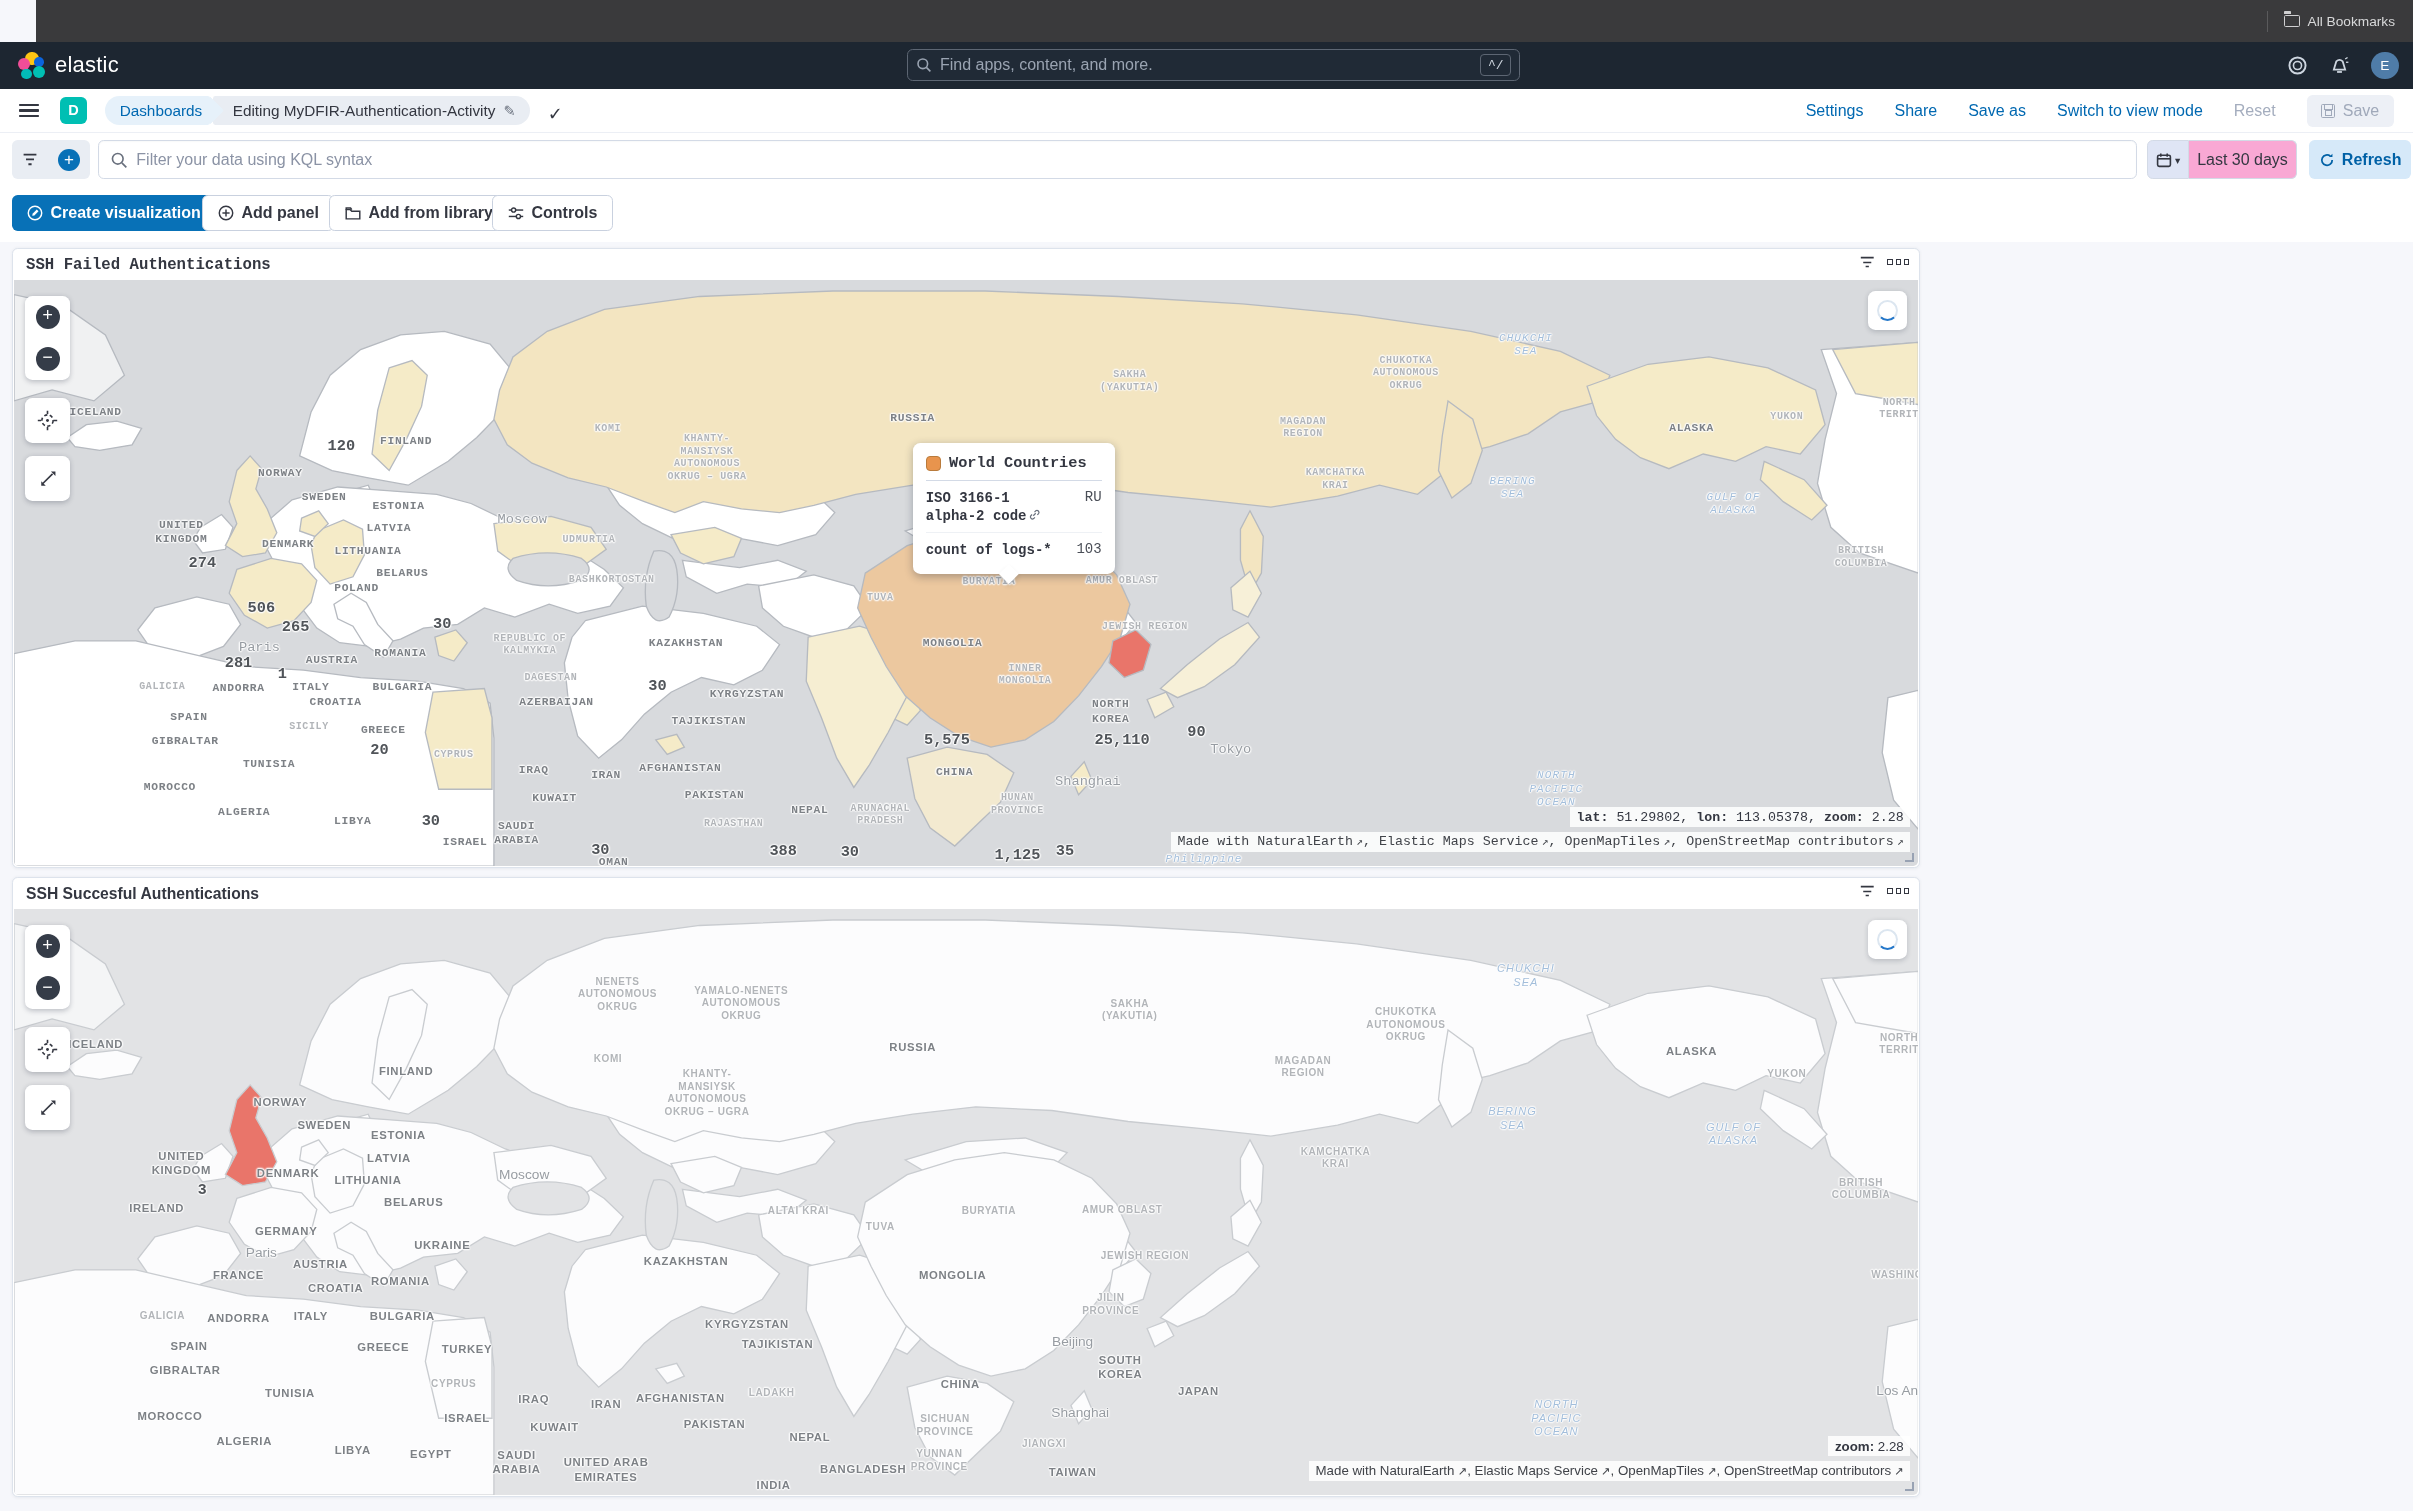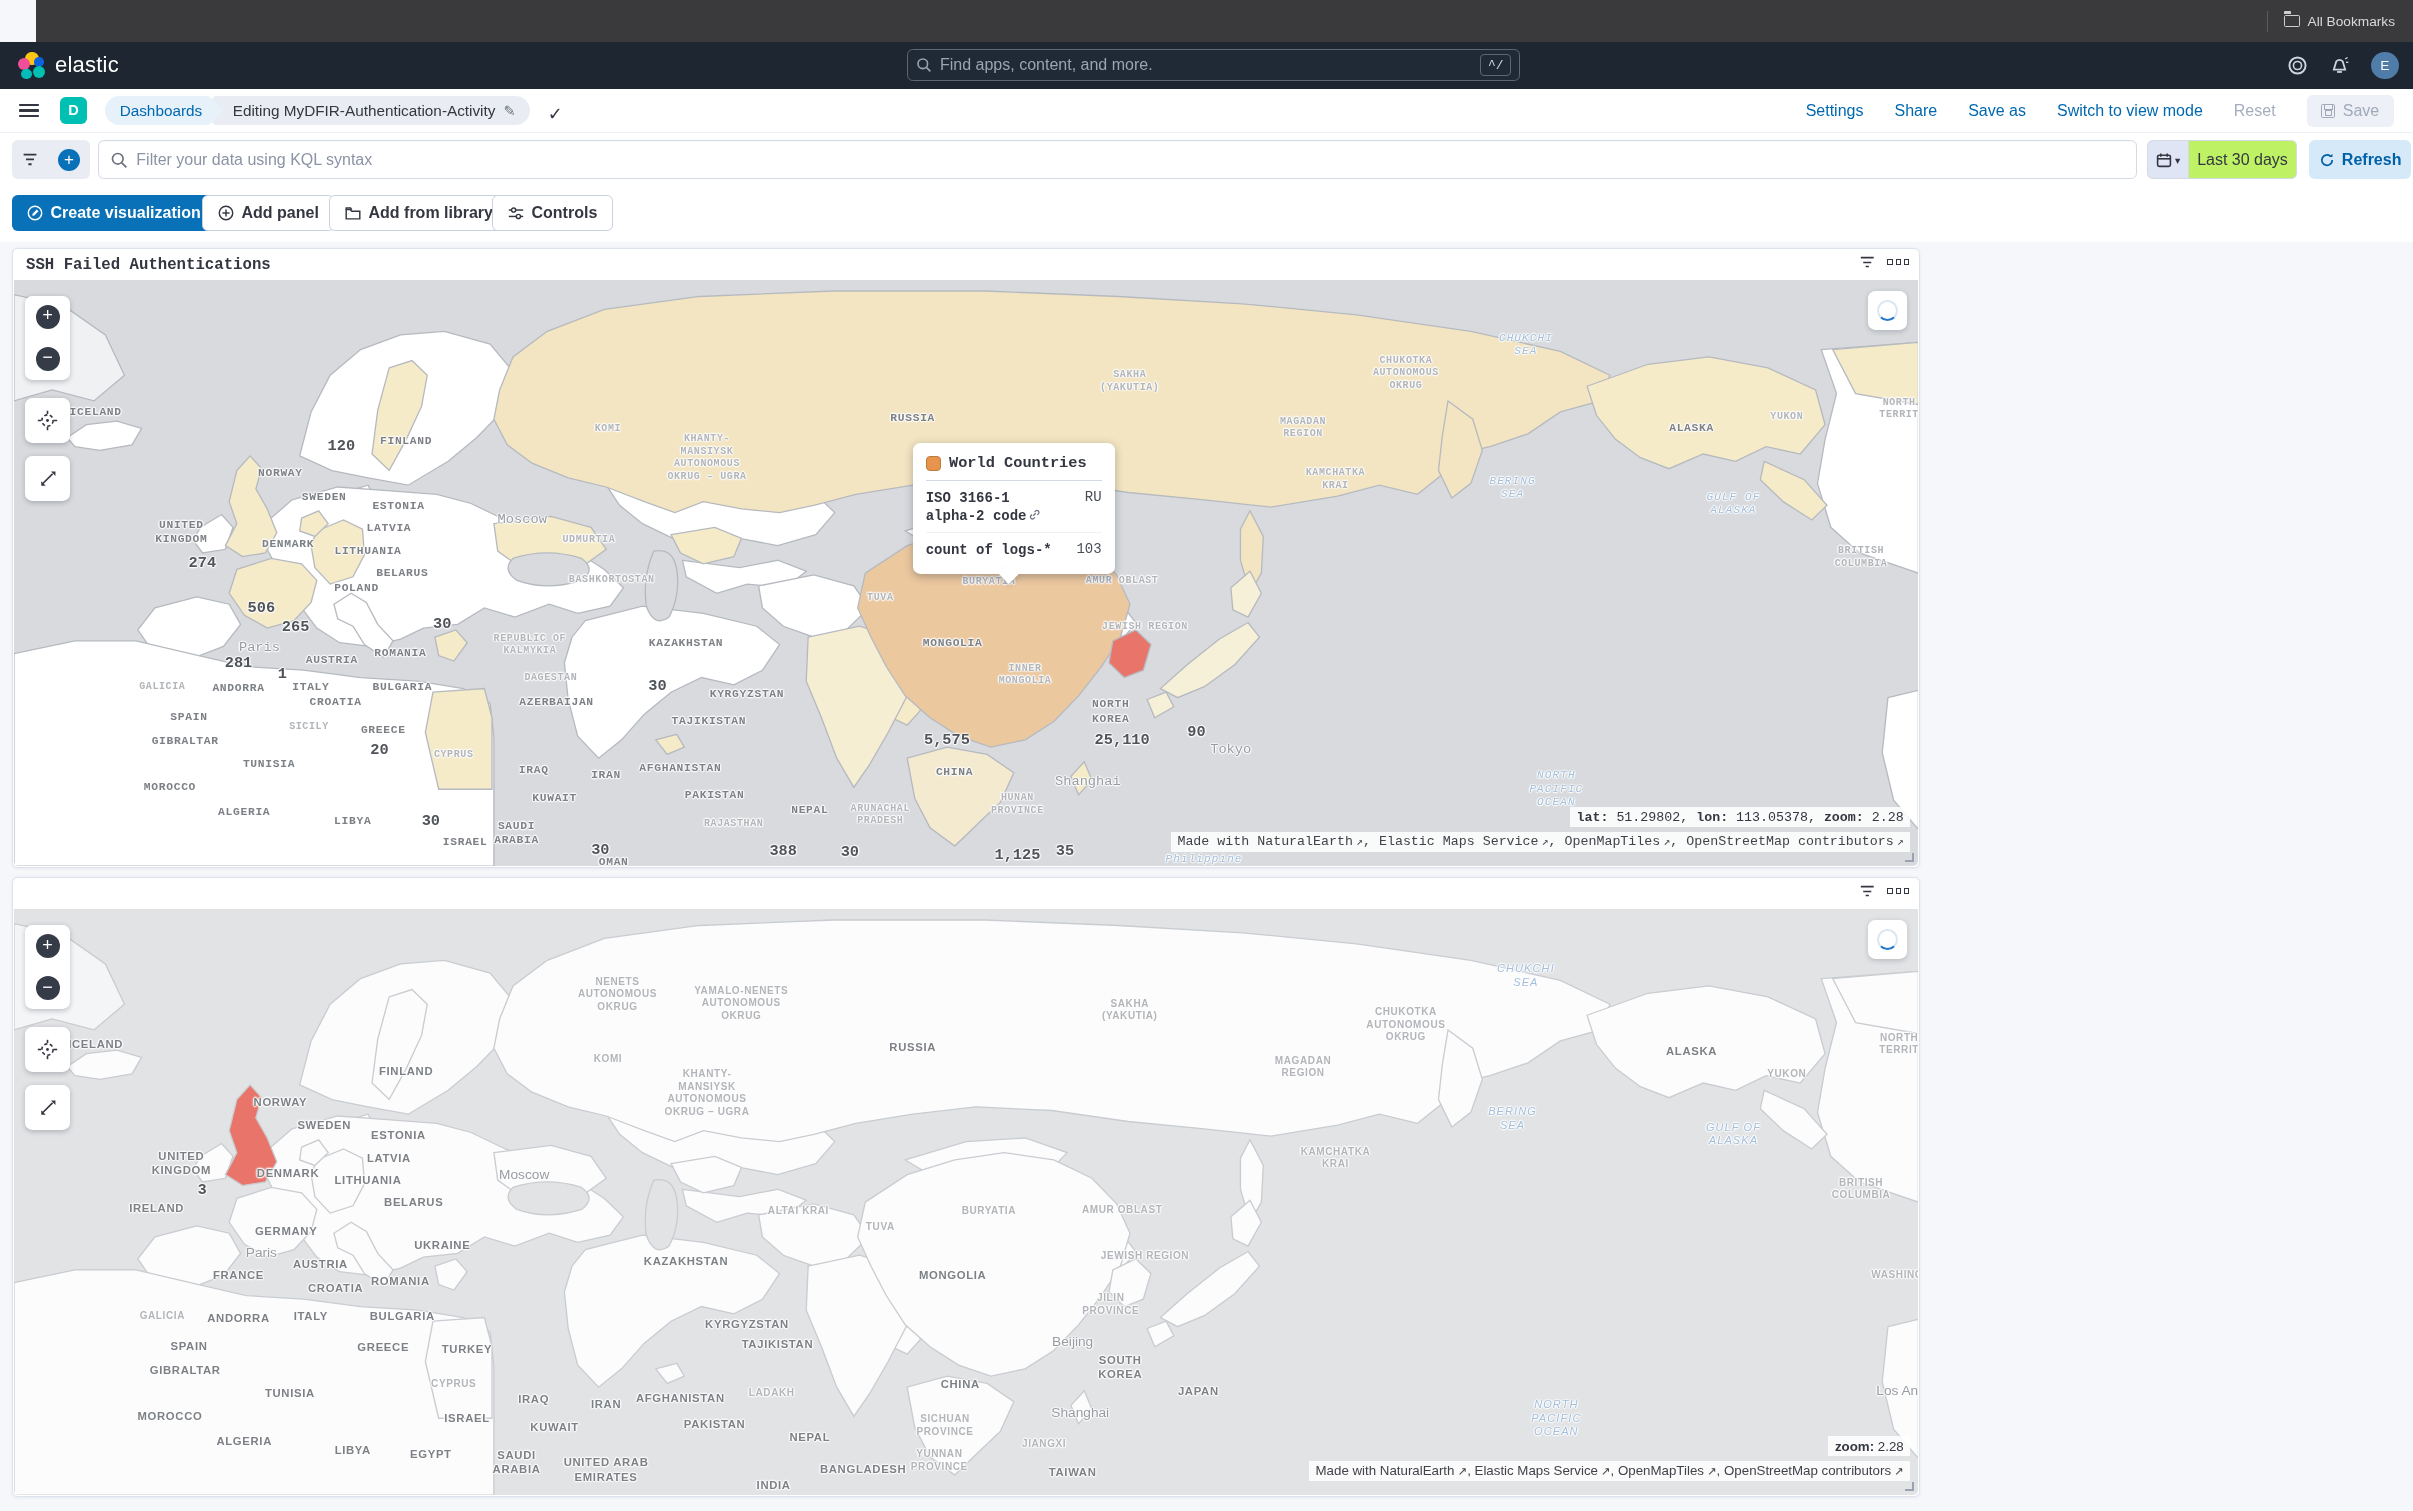--- a/index.html
+++ b/index.html
@@ -60,21 +60,21 @@
   .filter-group { position:absolute; left:12px; top:7.3px; width:78px; height:39px; background:#e9edf3; border-radius:5.7px;
     display:flex; align-items:center; justify-content:space-around; }
   .funnel { color:#343741; }
   .add-filter { width:22.6px; height:22.6px; border-radius:50%; background:#0871b7; color:#fff; font-size:17px; display:flex; align-items:center; justify-content:center; cursor:pointer; }
   .kql { position:absolute; left:98px; top:7.3px; width:2039px; height:39px; background:#fff; border:0.8px solid #d3dae6; border-radius:5.7px;
     display:flex; align-items:center; padding:0 11.3px; box-shadow:inset 0 0.8px 1.6px rgba(30,40,60,.04); }
   .kql .ph { color:#8b93a5; font-size:16px; margin-left:8px; }
   .date-cal { position:absolute; left:2147px; top:7.3px; width:42px; height:39px; background:#dfe5f5; border:0.8px solid #d3dae6; border-radius:5.7px 0 0 5.7px;
     display:flex; align-items:center; justify-content:center; gap:3.2px; color:#343741; }
   .date-cal .chev { font-size:10.5px; color:#343741; }
-  .date-range { position:absolute; left:2189px; top:7.3px; width:108px; height:39px; background:#bef264; border:0.8px solid #d3dae6; border-left:none; border-radius:0 5.7px 5.7px 0;
+  .date-range { position:absolute; left:2189px; top:7.3px; width:108px; height:39px; background:#f9a8d4; border:0.8px solid #d3dae6; border-left:none; border-radius:0 5.7px 5.7px 0;
     display:flex; align-items:center; justify-content:center; font-size:16px; color:#343741; }
   .refresh-btn { position:absolute; left:2309px; top:7.3px; width:102px; height:39px; background:#d6e9f9; border:none; border-radius:5.7px;
     color:#0061a6; font-size:16px; font-weight:600; display:flex; align-items:center; justify-content:center; gap:7.3px; cursor:pointer; }
 
   
   .actions-row { position:absolute; top:187px; left:0; right:0; height:55px; background:#fff; }
   .btn { position:absolute; top:8px; height:36px; border-radius:5.7px; font-size:16px; font-weight:600; display:flex; align-items:center; gap:8px; padding:0 14.5px; cursor:pointer; }
   .btn-primary { left:12px; background:#0871b7; color:#fff; border:none; }
   .btn-ghost { background:#fff; color:#343741; border:0.8px solid #c9d1df; }
   .b-addpanel { left:202px; } .b-library { left:329px; } .b-controls { left:492px; }
@@ -524,20 +524,21 @@
       <div class="attr-strip">
         <span>
           
         <span class="attr-item"><a class="attr-link">Made with NaturalEarth</a><span class="ext">↗</span></span><span class="attr-item"><a class="attr-link">Elastic Maps Service</a><span class="ext">↗</span></span><span class="attr-item"><a class="attr-link">OpenMapTiles</a><span class="ext">↗</span></span><span class="attr-item"><a class="attr-link">OpenStreetMap contributors</a><span class="ext">↗</span></span></span>
       </div>
       <div class="corner"></div>
     </div>
   </div>
 
   <div class="panel panel-2">
+    <div class="panel-title">SSH Succesful Authentications</div>
     <div class="panel-icons">
       <svg class="ic" width="14.5" height="13" viewBox="0 0 18 16">
           <path d="M1 2 H17 M4 8 H14 M7 13 H11" stroke="#343741" stroke-width="2" fill="none"></path>
         </svg>
       <span class="sq3">
           <i></i>
           <i></i>
           <i></i>
         </span>
     </div>

